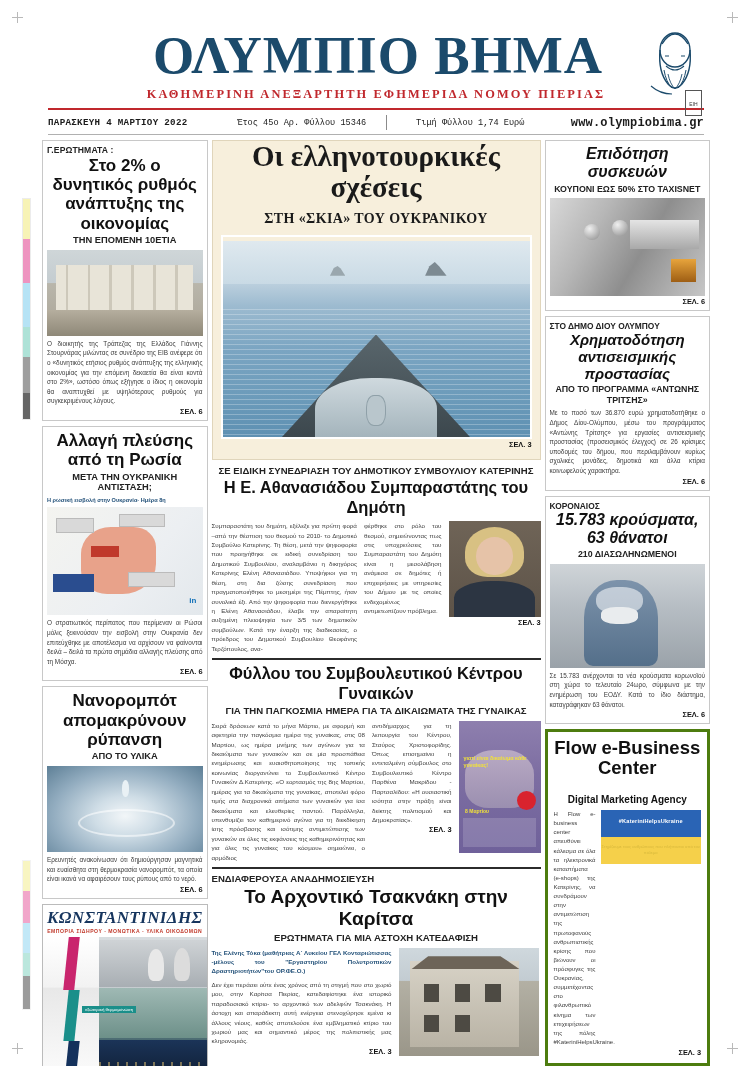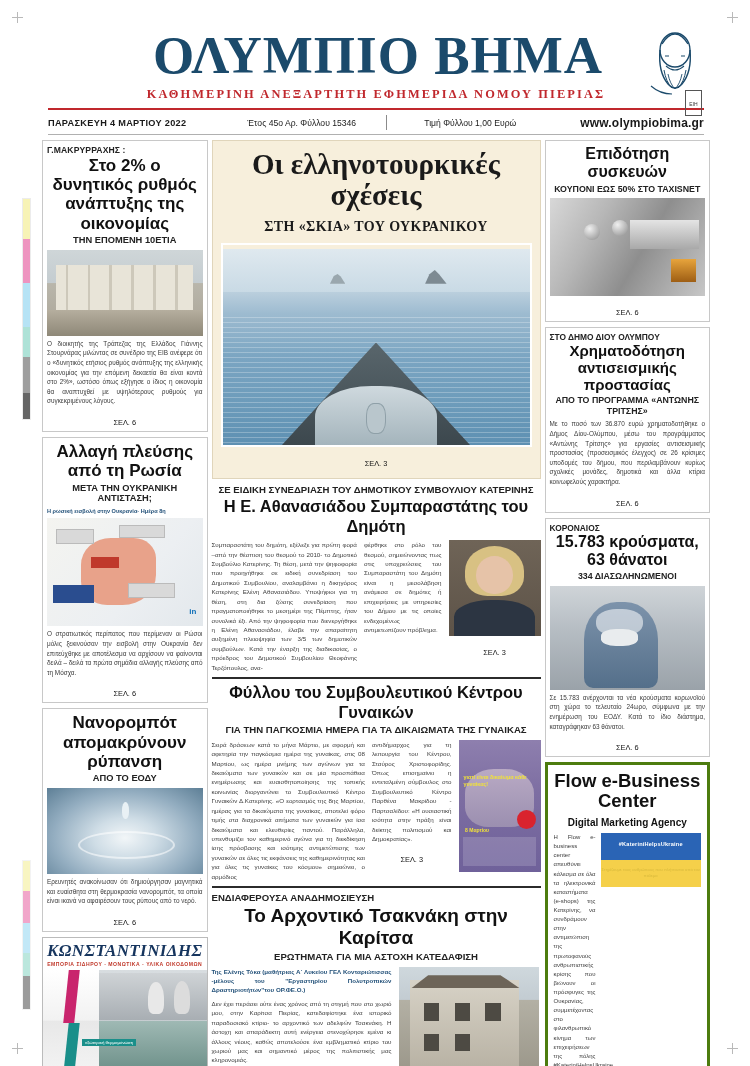--- a/index.html
+++ b/index.html
@@ -49,21 +49,21 @@
     font-size: 12.4px;
     letter-spacing: 2.1px;
     color: #c0282d;
     margin-top: 5px;
   }
   .mast-rule {
     height: 2px; background: #c0282d; margin: 6px 8px 0 8px;
   }
   .mast-info {
     display: flex; align-items: center;
-    font-family: Liberation Sans, sans-serif;
+    font-family: Liberation Mono, monospace;
     font-size: 9.2px; color: #1a1a1a;
     padding: 5px 8px 4px 8px;
     font-weight: bold;
   }
   .mi-date { width: 170px; letter-spacing: .3px; }
   .mi-issue { flex: 1; text-align: center; font-weight: normal; font-size: 8.6px;}
   .mi-sep { width: 1px; height: 15px; background: #8b8b8b; }
   .mi-price { flex: 1; text-align: center; font-weight: normal; font-size: 8.6px;}
   .mi-site { width: 150px; text-align: right; font-size: 12px; letter-spacing: .2px; }
   .mast-rule2 { height: 1px; background: #b0b0b0; margin: 0 8px; }
@@ -99,22 +99,22 @@
   .hl-lg { font-size: 17px; }
   .subhl {
     font-size: 9.3px; font-weight: bold; text-align: center; color: #222;
     margin-top: 2px; line-height: 1.18;
   }
   .body-txt {
     font-size: 6.4px; line-height: 1.5; color: #3a3a3a; text-align: justify;
     margin-top: 3px;
   }
   .sel {
-    font-size: 7.4px; font-weight: normal; color: #111; text-align: center;
-    margin-top: 12px;
+    font-size: 7.4px; font-weight: bold; color: #111; text-align: right;
+    margin-top: 1px;
   }
   .photo { width: 100%; position: relative; overflow: hidden; margin-top: 4px; }
 
   
   .ph-building {
     height: 86px;
     background:
       linear-gradient(to bottom, #cfd6d8 0%, #c4ccd0 38%, #b9b6ab 39%, #a9a396 100%);
     position: relative;
   }
@@ -286,21 +286,21 @@
     background: rgba(255,255,255,.55); border-radius: 44%;
   }
   .ph-covid .mask {
     position:absolute; left:33%; top:42%; width:24%; height:16%;
     background:#e9ecee; border-radius:40%;
   }
 
   
   .main-head {
     background: #f7efdc; border: 1px solid #e0d5bb;
-    padding: 8px 8px 10px 8px; margin-bottom: 5px;
+    padding: 0 8px 10px 8px; margin-bottom: 5px;
   }
   .main-head h1 {
     font-family: "Liberation Serif", serif;
     font-size: 29px; font-weight: bold; color: #1a1a1a;
     text-align: center; line-height: 1.06;
   }
   .main-head h2 {
     font-family: "Liberation Serif", serif;
     font-size: 14px; font-weight: bold; color: #1a1a1a;
     text-align: center; margin-top: 8px; letter-spacing: .4px;
@@ -317,31 +317,31 @@
     font-size: 16.5px; font-weight: bold; color: #111; line-height: 1.18; margin-top: 2px;
   }
   .hr-thick { height: 2px; background:#2b2b2b; margin: 5px 0 4px 0; }
 
   .flow2 { display: flex; gap: 7px; margin-top: 4px; }
   .flow2 .c { flex: 1; }
   .txt { font-size: 6.2px; line-height: 1.52; color: #3c3c3c; text-align: justify; }
 
   
   .r-kicker { font-size: 8.4px; font-weight: bold; color:#222; }
-  .r-title { font-size: 15px; font-weight: bold; color:#111; text-align:center; line-height:1.14; }
+  .r-title { font-size: 15px; font-weight: bold; color:#111; text-align:center; line-height:1.14;font-style:italic; }
   .r-title.lg { font-size: 16px; }
   .r-sub { font-size: 8.8px; font-weight:bold; color:#222; text-align:center; line-height:1.2; margin-top:2px; }
 
   
   .flow-ad { border:3px solid #4d7c0f; padding:6px; }
   .flow-ad .fa-t {
     font-size: 18.5px; font-weight: bold; color:#111; text-align:center; line-height:1.08;
   }
   .flow-ad .fa-s {
-    font-size: 10px; font-weight:bold; color:#111; text-align:center; margin-top:6px;
+    font-size: 10px; font-weight:bold; color:#111; text-align:center; margin-top:16px;
   }
   .ua-flag { width: 100%; height: 54px; }
   .ua-flag .blue { height:50%; background:#2a64b5; position:relative; }
   .ua-flag .yellow { height:50%; background:#f5d04a; }
   .ua-tag {
     font-size:5.6px; font-weight:bold; color:#fff; text-align:center; padding-top:8px;
     letter-spacing:.2px;
   }
   .ua-tag2 { font-size:4.2px; color:#d8b93c; text-align:center; padding-top:7px; line-height:1.3;}
 
@@ -447,32 +447,32 @@
       </svg>
       <div class="eso-logo">ΕΙΗ</div>
 
       <div class="mast-title">ΟΛΥΜΠΙΟ ΒΗΜΑ</div>
       <div class="mast-sub">ΚΑΘΗΜΕΡΙΝΗ ΑΝΕΞΑΡΤΗΤΗ ΕΦΗΜΕΡΙΔΑ ΝΟΜΟΥ ΠΙΕΡΙΑΣ</div>
       <div class="mast-rule"></div>
       <div class="mast-info">
         <div class="mi-date">ΠΑΡΑΣΚΕΥΗ 4 ΜΑΡΤΙΟΥ 2022</div>
         <div class="mi-issue">Έτος 45ο Αρ. Φύλλου 15346</div>
         <div class="mi-sep"></div>
-        <div class="mi-price">Τιμή Φύλλου 1,00 Ευρώ</div>
+        <div class="mi-price">Τιμή Φύλλου 1,74 Ευρώ</div>
         <div class="mi-site">www.olympiobima.gr</div>
       </div>
       <div class="mast-rule2"></div>
     </div>
 
     <div class="cols">
 
       <div class="col-left">
 
         <div class="box">
-          <div class="kicker">Γ.ΜΑΚΡΥΡΡΑΧΗΣ :</div>
+          <div class="kicker">Γ.ΕΡΩΤΗΜΑΤΑ :</div>
           <div class="hl hl-lg">Στο 2% ο δυνητικός ρυθμός ανάπτυξης της οικονομίας</div>
           <div class="subhl">ΤΗΝ ΕΠΟΜΕΝΗ 10ΕΤΙΑ</div>
           <div class="photo ph-building"></div>
           <div class="body-txt">Ο διοικητής της Τράπεζας της Ελλάδος Γιάννης Στουρνάρας μιλώντας σε συνέδριο της ΕΙΒ ανέφερε ότι ο «δυνητικός ετήσιος ρυθμός ανάπτυξης της ελληνικής οικονομίας για την επόμενη δεκαετία θα είναι κοντά στο 2%», ωστόσο όπως εξήγησε ο ίδιος η οικονομία θα αναπτυχθεί με υψηλότερους ρυθμούς για συγκεκριμένους λόγους.</div>
           <div class="sel">ΣΕΛ. 6</div>
         </div>
 
         <div class="box">
           <div class="hl hl-lg">Αλλαγή πλεύσης από τη Ρωσία</div>
           <div class="subhl">ΜΕΤΑ ΤΗΝ ΟΥΚΡΑΝΙΚΗ ΑΝΤΙΣΤΑΣΗ;</div>
@@ -486,21 +486,21 @@
             <div class="m-blue" style="left:4%;top:62%;width:26%;height:16%;"></div>
             <div class="m-red" style="left:28%;top:36%;width:18%;height:10%;"></div>
             <div style="position:absolute;right:4%;bottom:10%;font-size:8px;font-weight:bold;color:#1170b8;">in</div>
           </div>
           <div class="body-txt">Ο στρατιωτικός περίπατος που περίμεναν οι Ρώσοι μόλις ξεκινούσαν την εισβολή στην Ουκρανία δεν επιτεύχθηκε με αποτέλεσμα να αρχίσουν να φαίνονται δειλά – δειλά τα πρώτα σημάδια αλλαγής πλεύσης από τη Μόσχα.</div>
           <div class="sel">ΣΕΛ. 6</div>
         </div>
 
         <div class="box">
           <div class="hl hl-lg">Νανορομπότ απομακρύνουν ρύπανση</div>
-          <div class="subhl">ΑΠΟ ΤΟ ΕΟΔΥ</div>
+          <div class="subhl">ΑΠΟ ΤΟ ΥΛΙΚΑ</div>
           <div class="photo ph-water"></div>
           <div class="body-txt">Ερευνητές ανακοίνωσαν ότι δημιούργησαν μαγνητικά και ευαίσθητα στη θερμοκρασία νανορομπότ, τα οποία είναι ικανά να αφαιρέσουν τους ρύπους από το νερό.</div>
           <div class="sel">ΣΕΛ. 6</div>
         </div>
 
         <div class="ad-k">
           <div class="k-name">ΚΩΝΣΤΑΝΤΙΝΙΔΗΣ</div>
           <div class="k-sub">ΕΜΠΟΡΙΑ ΣΙΔΗΡΟΥ - ΜΟΝΩΤΙΚΑ - ΥΛΙΚΑ ΟΙΚΟΔΟΜΩΝ</div>
           <div class="k-img">
             <div class="swoosh"></div>
@@ -633,21 +633,21 @@
           <div class="r-kicker">ΣΤΟ ΔΗΜΟ ΔΙΟΥ ΟΛΥΜΠΟΥ</div>
           <div class="r-title">Χρηματοδότηση αντισεισμικής προστασίας</div>
           <div class="r-sub">ΑΠΟ ΤΟ ΠΡΟΓΡΑΜΜΑ «ΑΝΤΩΝΗΣ ΤΡΙΤΣΗΣ»</div>
           <div class="body-txt">Με το ποσό των 36.870 ευρώ χρηματοδοτήθηκε ο Δήμος Δίου-Ολύμπου, μέσω του προγράμματος «Αντώνης Τρίτσης» για εργασίες αντισεισμικής προστασίας (προσεισμικός έλεγχος) σε 26 κρίσιμες υποδομές του δήμου, που περιλαμβάνουν κυρίως σχολικές μονάδες, δημοτικά και άλλα κτίρια κοινωφελούς χαρακτήρα.</div>
           <div class="sel">ΣΕΛ. 6</div>
         </div>
 
         <div class="box">
           <div class="r-kicker">ΚΟΡΟΝΑΙΟΣ</div>
           <div class="r-title lg">15.783 κρούσματα, 63 θάνατοι</div>
-          <div class="r-sub">334 ΔΙΑΣΩΛΗΝΩΜΕΝΟΙ</div>
+          <div class="r-sub">210 ΔΙΑΣΩΛΗΝΩΜΕΝΟΙ</div>
           <div class="photo ph-covid">
             <div class="suit"></div>
               <div class="visor"></div>
               <div class="mask"></div>
           </div>
           <div class="body-txt">Σε 15.783 ανέρχονται τα νέα κρούσματα κορωνοϊού στη χώρα το τελευταίο 24ωρο, σύμφωνα με την ενημέρωση του ΕΟΔΥ. Κατά το ίδιο διάστημα, καταγράφηκαν 63 θάνατοι.</div>
           <div class="sel">ΣΕΛ. 6</div>
         </div>
 
         <div class="flow-ad">

